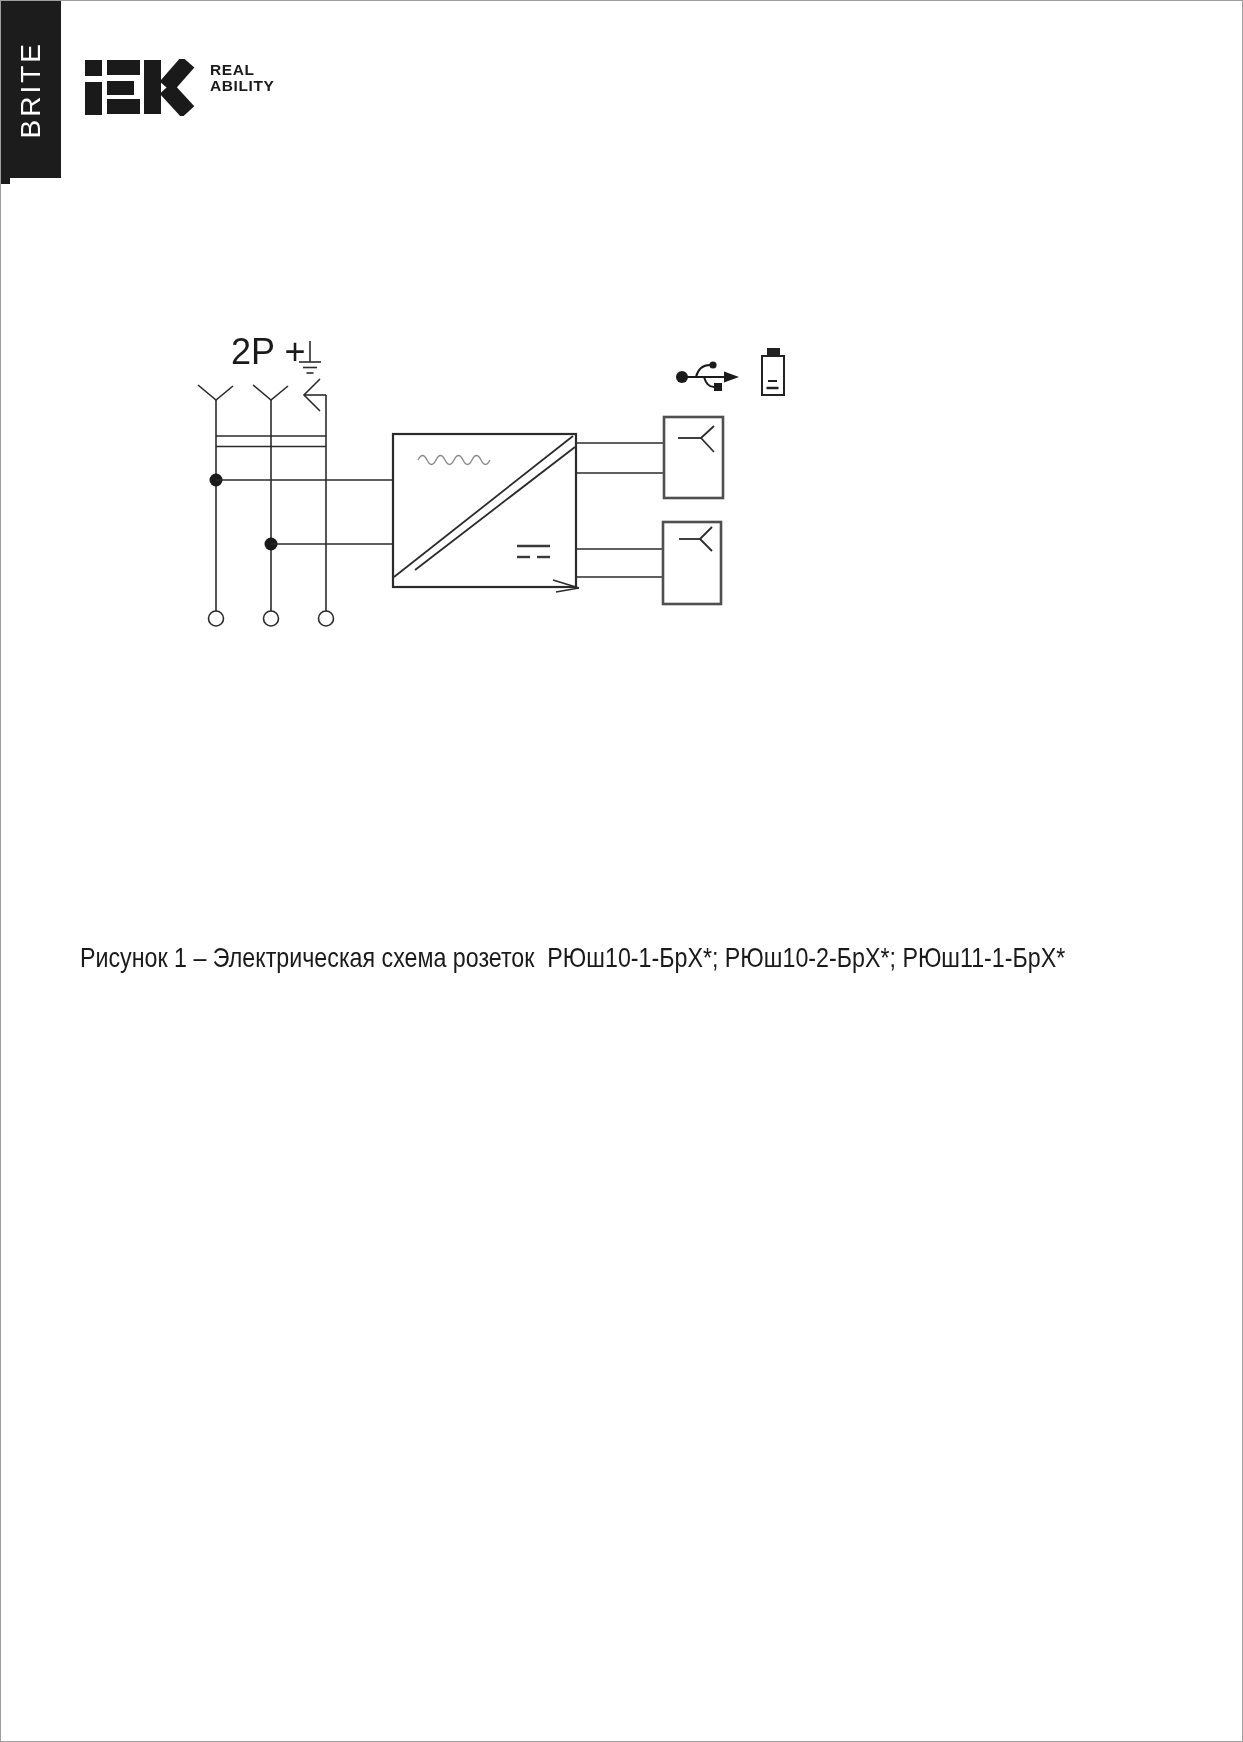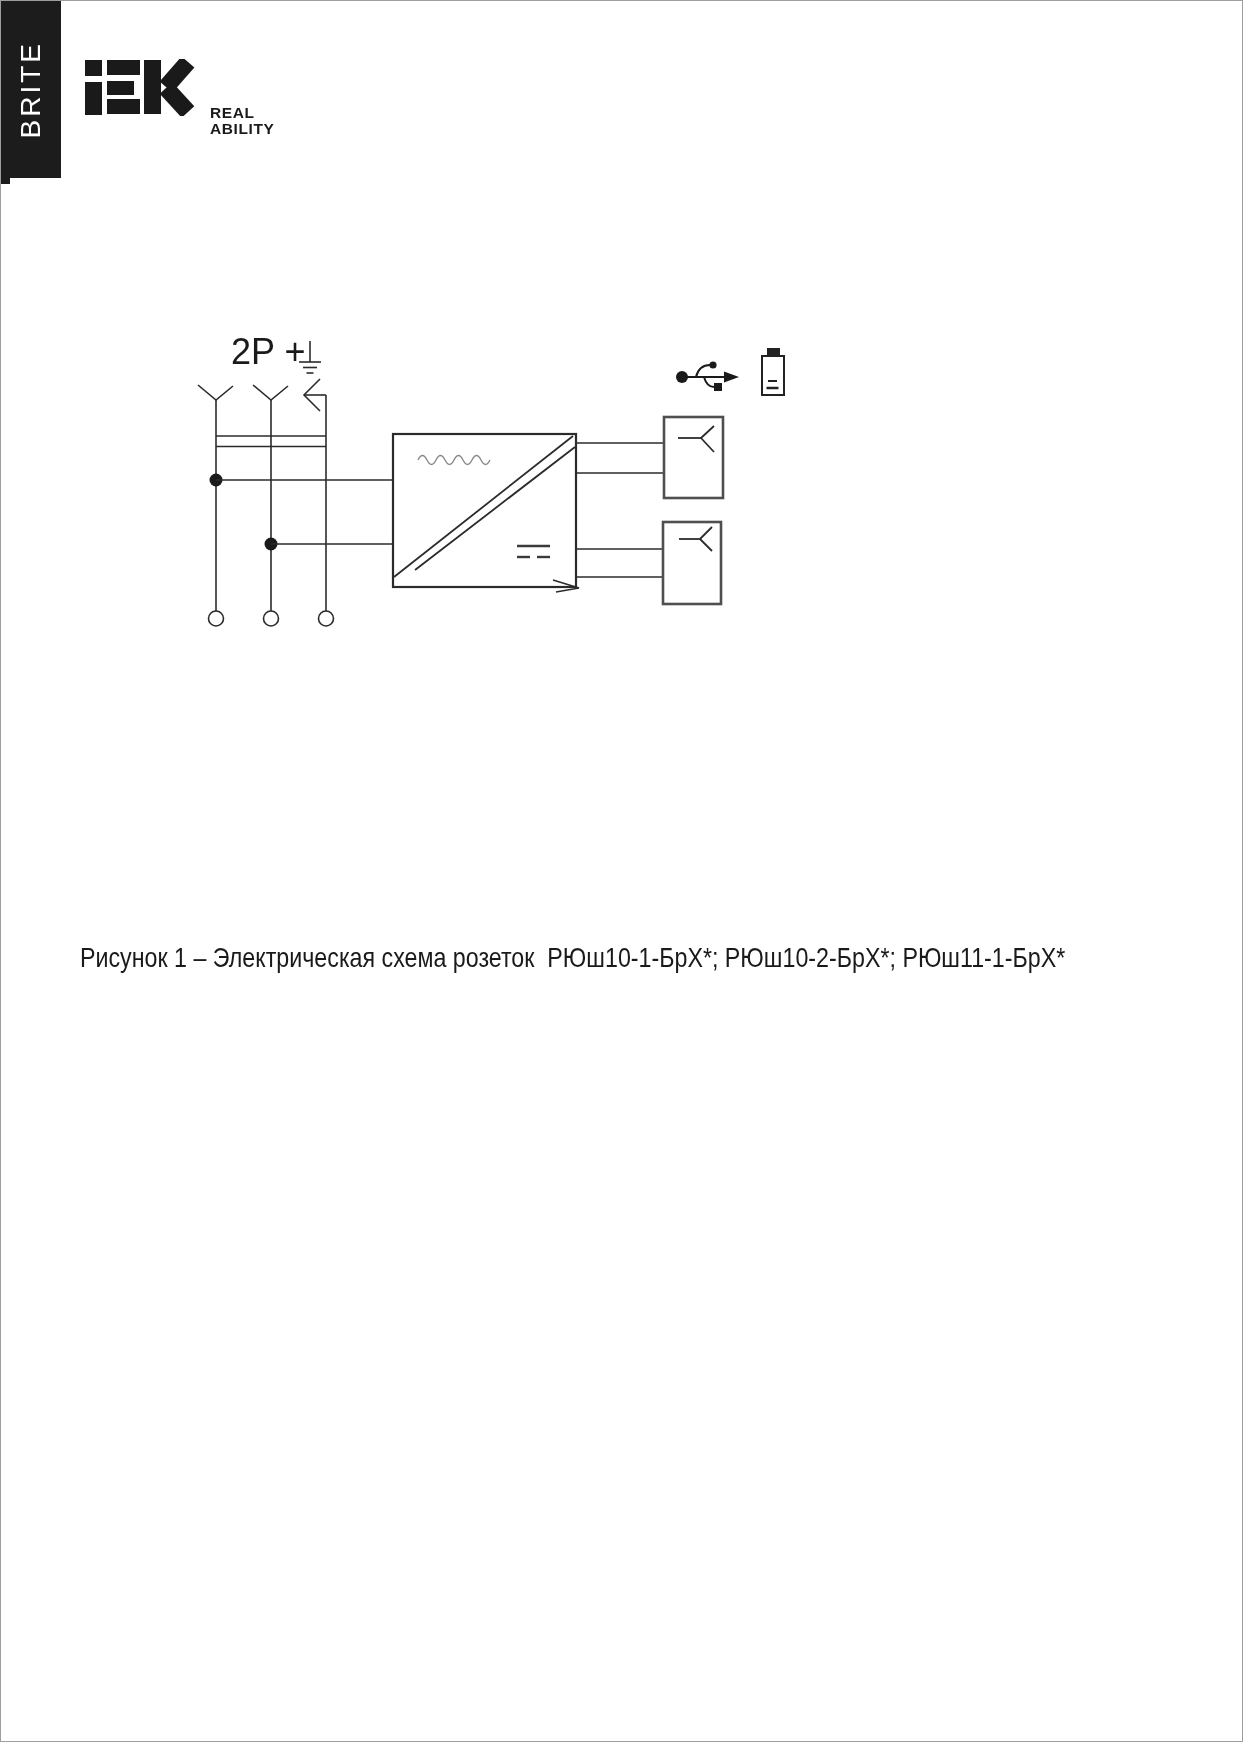--- a/index.html
+++ b/index.html
@@ -28,21 +28,21 @@
   }
   .banner-notch {
     position:absolute; left:0; top:177px; width:9px; height:6px;
     background:#1c1c1c;
   }
   
   .logo-svg { position:absolute; left:83px; top:58px; }
   .tagline {
     position:absolute; left:209px; top:61px;
     font-weight:bold; font-size:15.5px; line-height:15.5px;
-    letter-spacing:0.6px; color:#1a1a1a;margin-top:43px;
+    letter-spacing:0.6px; color:#1a1a1a;
   }
   
   .schematic-svg { position:absolute; left:0; top:0; }
   
   .caption {
     position:absolute; left:79px; top:941px;
     font-size:28px; color:#1a1a1a;
     white-space:pre;
     transform:scaleX(0.83); transform-origin:0 50%;
   }

